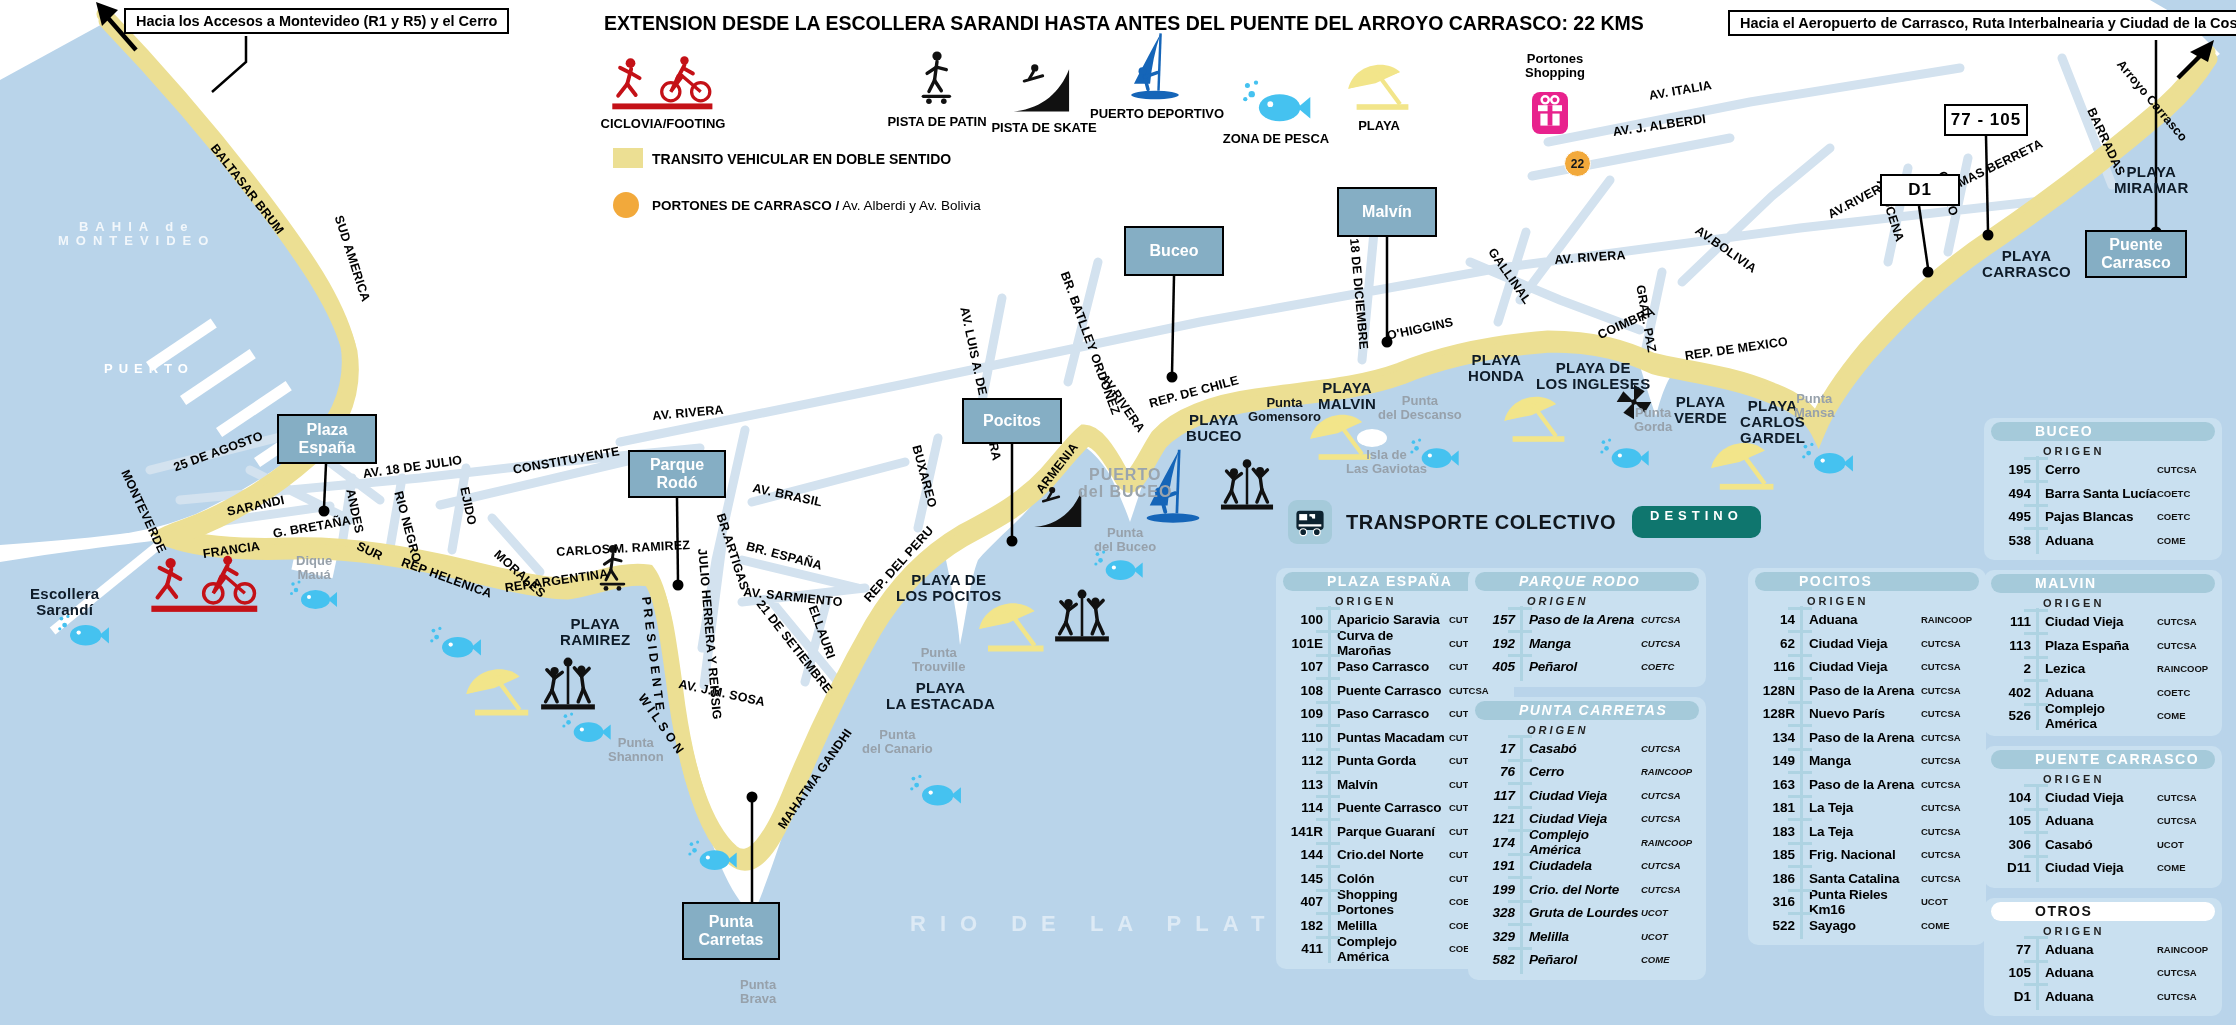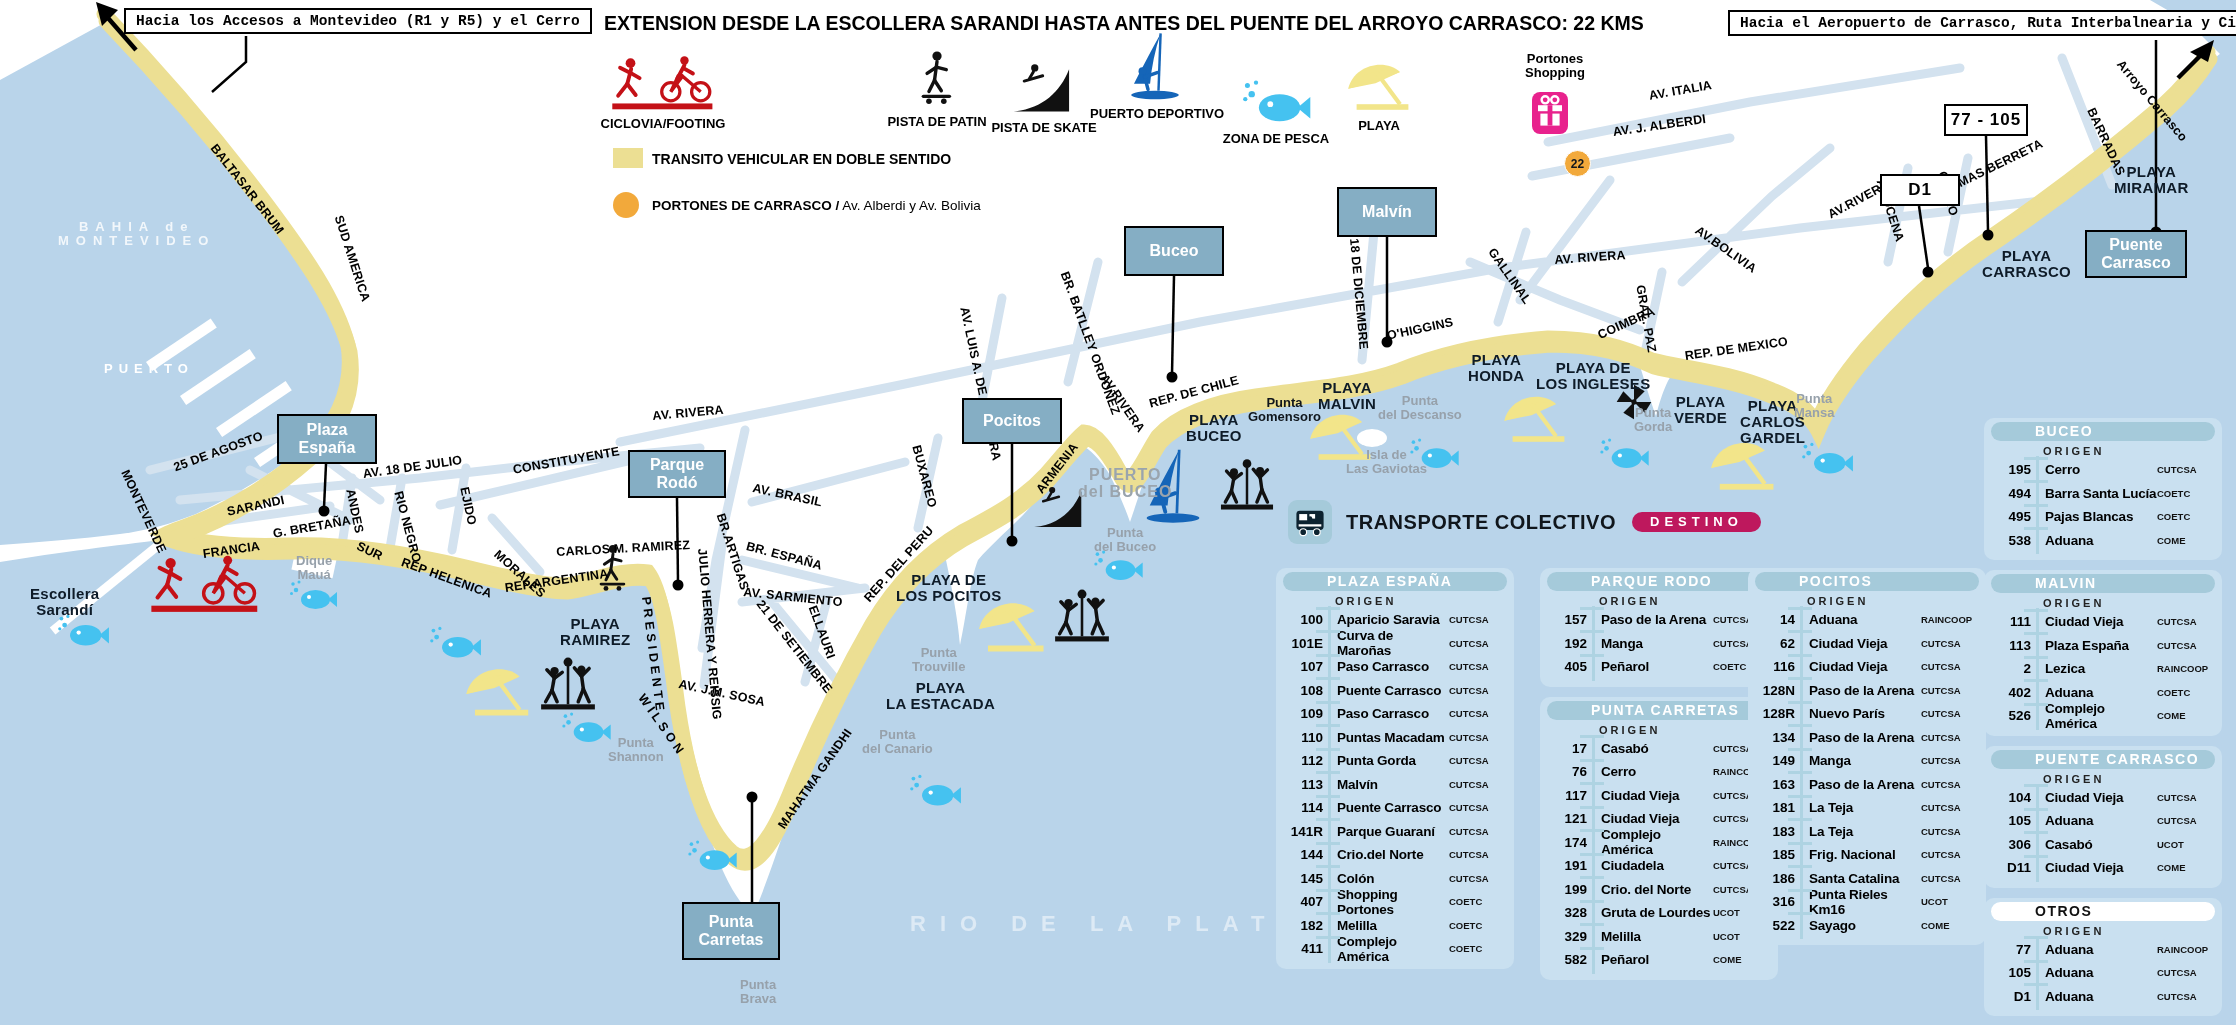--- a/index.html
+++ b/index.html
@@ -18,21 +18,21 @@
   .grayb{font-size:16px;font-weight:bold;color:#9aa4ad;text-align:center;letter-spacing:1px;}
   .bahia{font-size:13px;font-weight:bold;color:#f2f7fb;letter-spacing:7px;text-align:center;}
   .water{font-size:13px;font-weight:bold;color:#fff;letter-spacing:6px;}
   .river{font-size:22px;font-weight:bold;color:#ddeaf5;letter-spacing:14px;}
   .place-box{position:absolute;background:#85aec4;border:2.5px solid #000;color:#fff;
     font-weight:bold;font-size:16px;text-align:center;display:flex;align-items:center;justify-content:center;
     white-space:pre-line;line-height:1.12;box-sizing:border-box;}
   .route-box{position:absolute;background:#fff;border:2.5px solid #000;color:#000;font-weight:bold;
     font-size:17px;display:flex;align-items:center;justify-content:center;box-sizing:border-box;letter-spacing:1px;}
   .hdr-box{position:absolute;background:#fff;border:2.5px solid #000;color:#000;font-weight:bold;
-    font-size:14.5px;padding:3px 10px;white-space:nowrap;font-family:Liberation Mono, monospace;}
+    font-size:14.5px;padding:3px 10px;white-space:nowrap;}
   #map-title{position:absolute;left:604px;top:12px;font-size:19.5px;font-weight:bold;color:#000;white-space:nowrap;}
   .legend-item{position:absolute;width:130px;text-align:center;}
   .legend-item .li-icon{height:62px;display:flex;align-items:flex-end;justify-content:center;}
   .legend-item .li-label{font-size:13px;font-weight:bold;color:#000;margin-top:4px;white-space:nowrap;}
   #legend-transit-swatch{position:absolute;left:613px;top:148px;width:30px;height:20px;background:#ecdf93;}
   #legend-transit-label{position:absolute;left:652px;top:151px;font-size:14px;font-weight:bold;}
   #legend-portones-circle{position:absolute;left:613px;top:192px;width:26px;height:26px;border-radius:50%;background:#f2a93b;}
   #legend-portones-label{position:absolute;left:652px;top:198px;font-size:13.5px;}
   #legend-portones-label b{font-weight:bold;}
   
@@ -44,22 +44,22 @@
   .torigen{color:#222;font-size:11px;font-weight:bold;letter-spacing:3px;padding-left:52px;margin:4px 0 1px 0;}
   .trow{display:flex;align-items:center;height:23.5px;position:relative;}
   .trow::before{content:'';position:absolute;left:45px;top:-2px;bottom:-2px;width:2.5px;background:#aed3e2;}
   .trow:not(:first-of-type)::after{content:'';position:absolute;left:33px;top:-1.5px;width:24px;height:3px;background:#aed3e2;}
   .tnum{width:40px;text-align:right;font-weight:bold;font-size:13.5px;flex:none;}
   .tname{flex:1;font-weight:bold;font-size:13.5px;padding-left:14px;letter-spacing:-.2px;}
   .tco{width:58px;flex:none;font-size:9.5px;font-weight:bold;color:#111;}
   #transport-header{position:absolute;left:1288px;top:500px;display:flex;align-items:center;z-index:4;}
   #bus-tile{width:44px;height:44px;border-radius:9px;background:#a5cada;display:flex;align-items:center;justify-content:center;}
   #transport-title{font-size:20px;font-weight:bold;letter-spacing:.5px;margin-left:14px;color:#10161c;}
-  #destino-pill{margin-left:16px;background:#be185d;border-radius:10px;color:#fff;font-weight:bold;
-    font-size:13px;letter-spacing:5px;height:20px;line-height:20px;padding:0 18px;}
+  #destino-pill{margin-left:16px;background:#0f766e;border-radius:10px;color:#fff;font-weight:bold;
+    font-size:13px;letter-spacing:5px;height:32px;line-height:20px;padding:0 18px;}
   #shop-label{position:absolute;left:1500px;top:52px;width:110px;text-align:center;font-size:13px;font-weight:bold;line-height:1.1;white-space:pre-line;}
   #gift-tile{position:absolute;left:1532px;top:92px;width:36px;height:42px;border-radius:8px;background:#e8228d;}
   #stop22{position:absolute;left:1564px;top:150px;width:25px;height:25px;border-radius:50%;background:#f2a93b;
     color:#10161c;font-size:12px;font-weight:bold;display:flex;align-items:center;justify-content:center;border:1px solid #fff;}
 </style>
 </head>
 <body>
 
 <div id="stage">
 
@@ -616,21 +616,21 @@
             <span class="tname">Melilla</span>
             <span class="tco">COETC</span>
           </div>
           <div class="trow">
             <span class="tnum">411</span>
             <span class="tname">Complejo América</span>
             <span class="tco">COETC</span>
           </div>
         </div>
       </div>
-      <div class="tcol" style="left: 1540px; top: 568px; width: 238px;">
+      <div class="tcol" style="left: 1468px; top: 568px; width: 238px; font-style: italic;">
         <div class="tpanel">
           <div class="tpill">PARQUE RODO</div>
           <div class="torigen">ORIGEN</div>
           <div class="trow">
             <span class="tnum">157</span>
             <span class="tname">Paso de la Arena</span>
             <span class="tco">CUTCSA</span>
           </div>
           <div class="trow">
             <span class="tnum">192</span>

